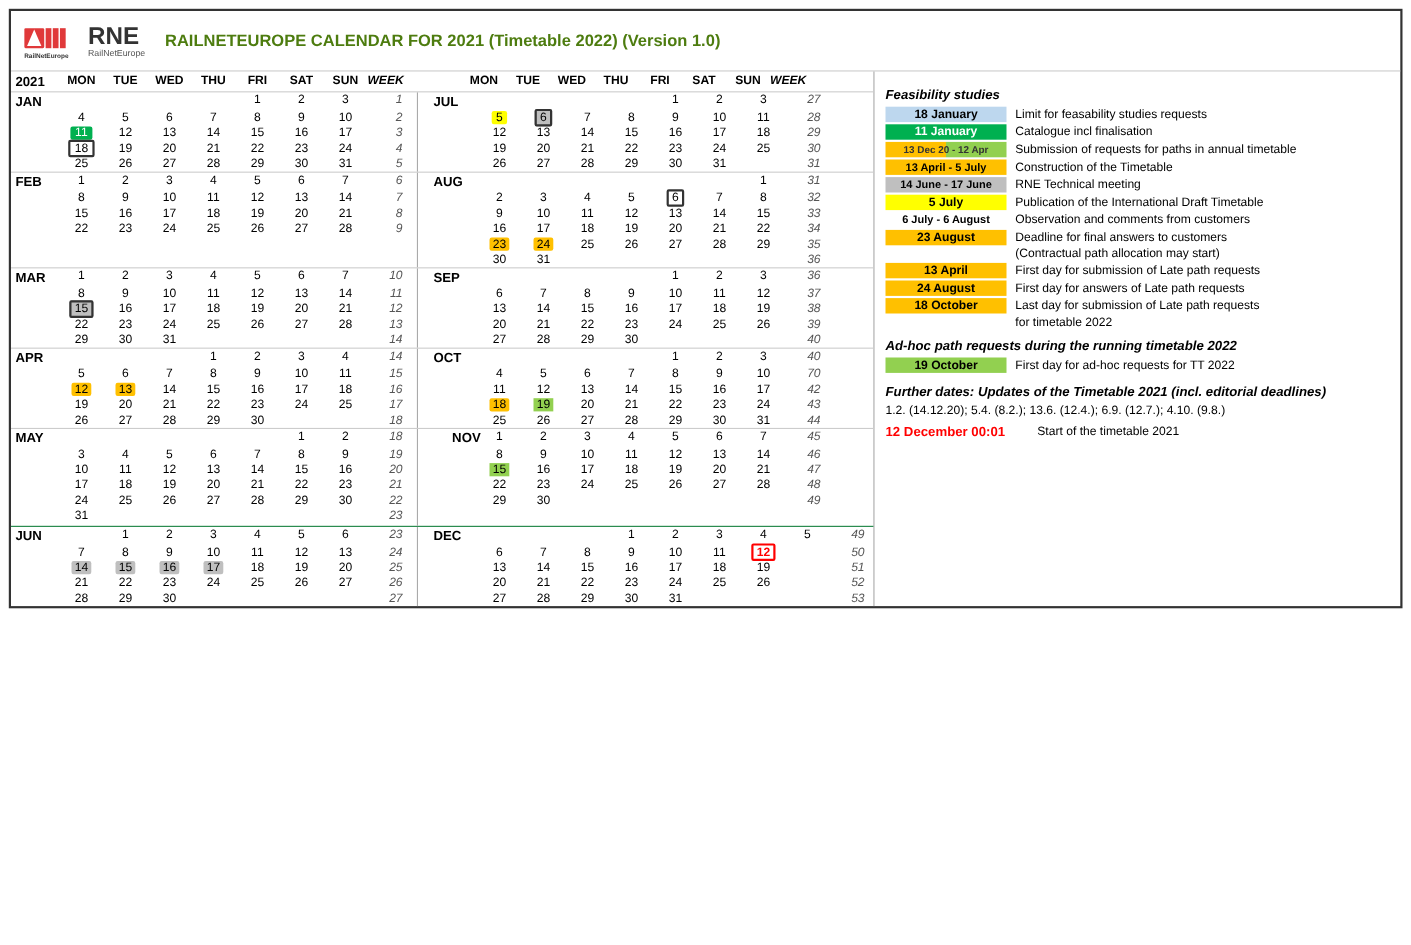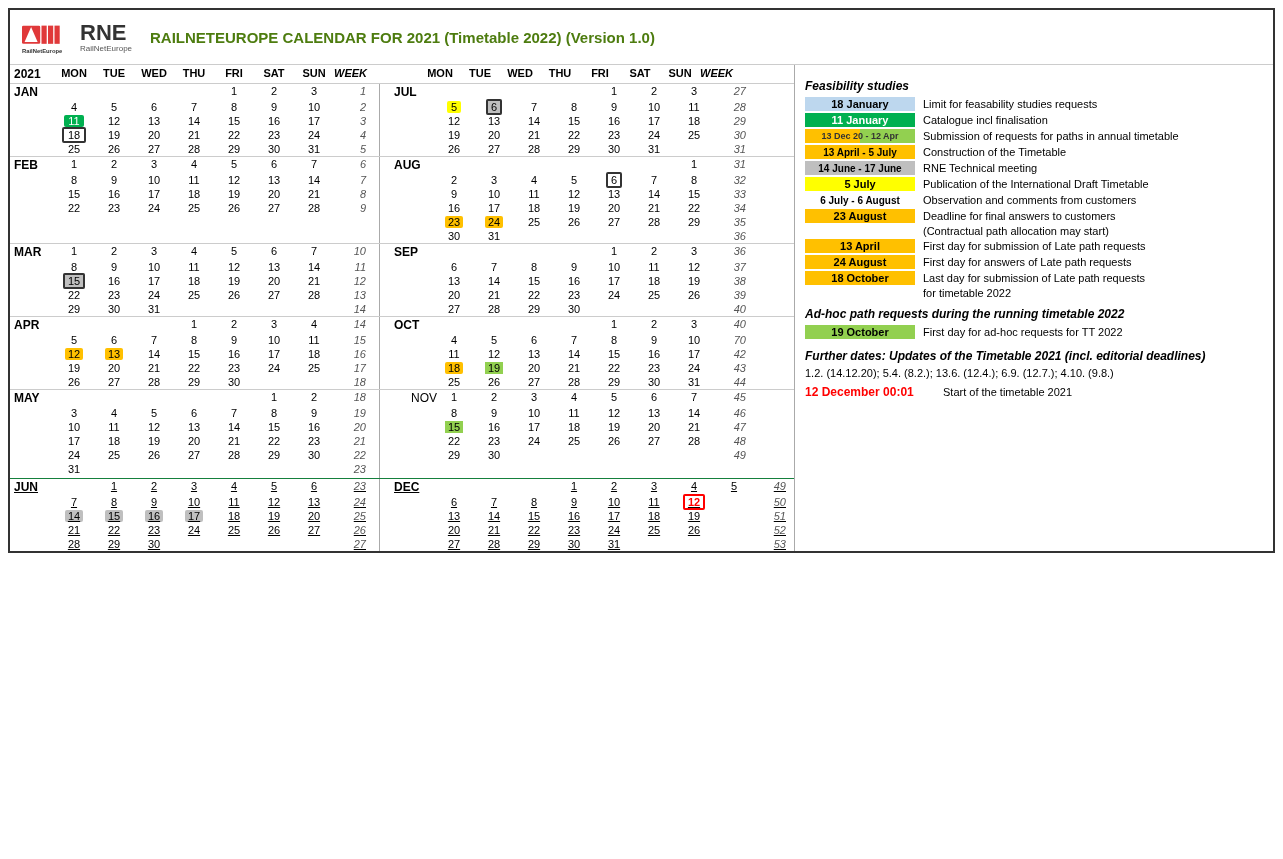--- a/index.html
+++ b/index.html
@@ -628,21 +628,21 @@
             <div style="width:40px;text-align:center;"></div>
             <div style="width:40px;text-align:center;"></div>
             <div style="width:40px;text-align:center;"></div>
             <div style="width:36px;text-align:right;padding-right:4px;font-style:italic;color:#555;">23</div>
           </div>
         </div>
 
         <div style="width:10px;"></div>
         <div style="flex:1;">
           <div style="display:flex;padding:1px 4px;">
-            <div style="width:40px;font-weight:normal;font-size:12px;padding-left:17px;">NOV</div>
+            <div style="width:40px;font-weight:bold;font-size:12px;padding-left:17px;">NOV</div>
             <div style="width:40px;text-align:center;">1</div>
             <div style="width:40px;text-align:center;">2</div>
             <div style="width:40px;text-align:center;">3</div>
             <div style="width:40px;text-align:center;">4</div>
             <div style="width:40px;text-align:center;">5</div>
             <div style="width:40px;text-align:center;">6</div>
             <div style="width:40px;text-align:center;">7</div>
             <div style="width:36px;text-align:right;padding-right:4px;font-style:italic;color:#555;">45</div>
           </div>
           <div style="display:flex;padding:1px 4px;">
@@ -686,21 +686,21 @@
             <div style="width:40px;text-align:center;"></div>
             <div style="width:40px;text-align:center;"></div>
             <div style="width:40px;text-align:center;"></div>
             <div style="width:40px;text-align:center;"></div>
             <div style="width:36px;text-align:right;padding-right:4px;font-style:italic;color:#555;">49</div>
           </div>
           <div style="height:16px;"></div>
         </div>
       </div>
 
-      <div style="display:flex;text-decoration:underline;">
+      <div style="display:flex;">
 
         <div style="width:370px;border-right:1px solid #aaa;">
           <div style="display:flex;padding:1px 4px;">
             <div style="width:40px;font-weight:bold;font-size:12px;">JUN</div>
             <div style="width:40px;text-align:center;"></div>
             <div style="width:40px;text-align:center;">1</div>
             <div style="width:40px;text-align:center;">2</div>
             <div style="width:40px;text-align:center;">3</div>
             <div style="width:40px;text-align:center;">4</div>
             <div style="width:40px;text-align:center;">5</div>

